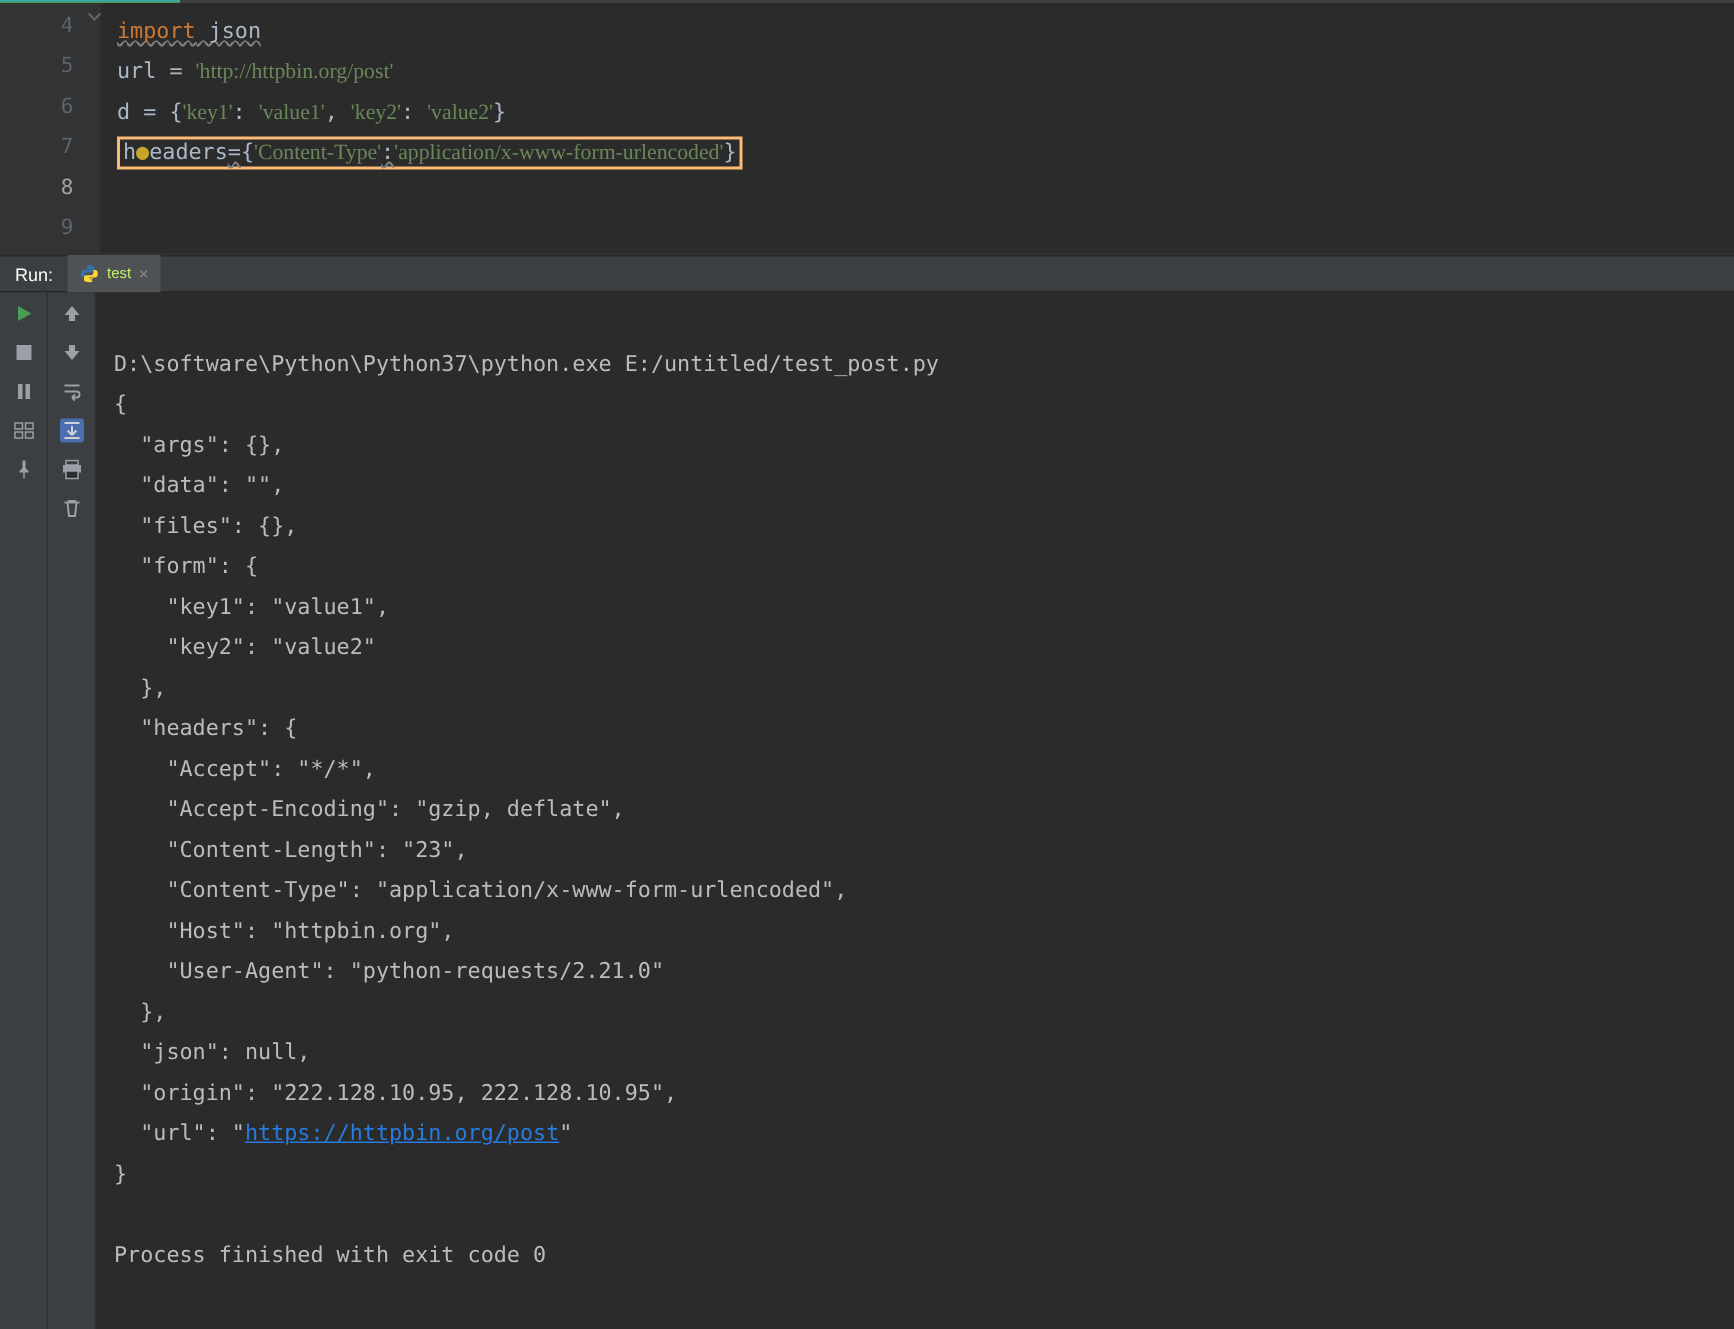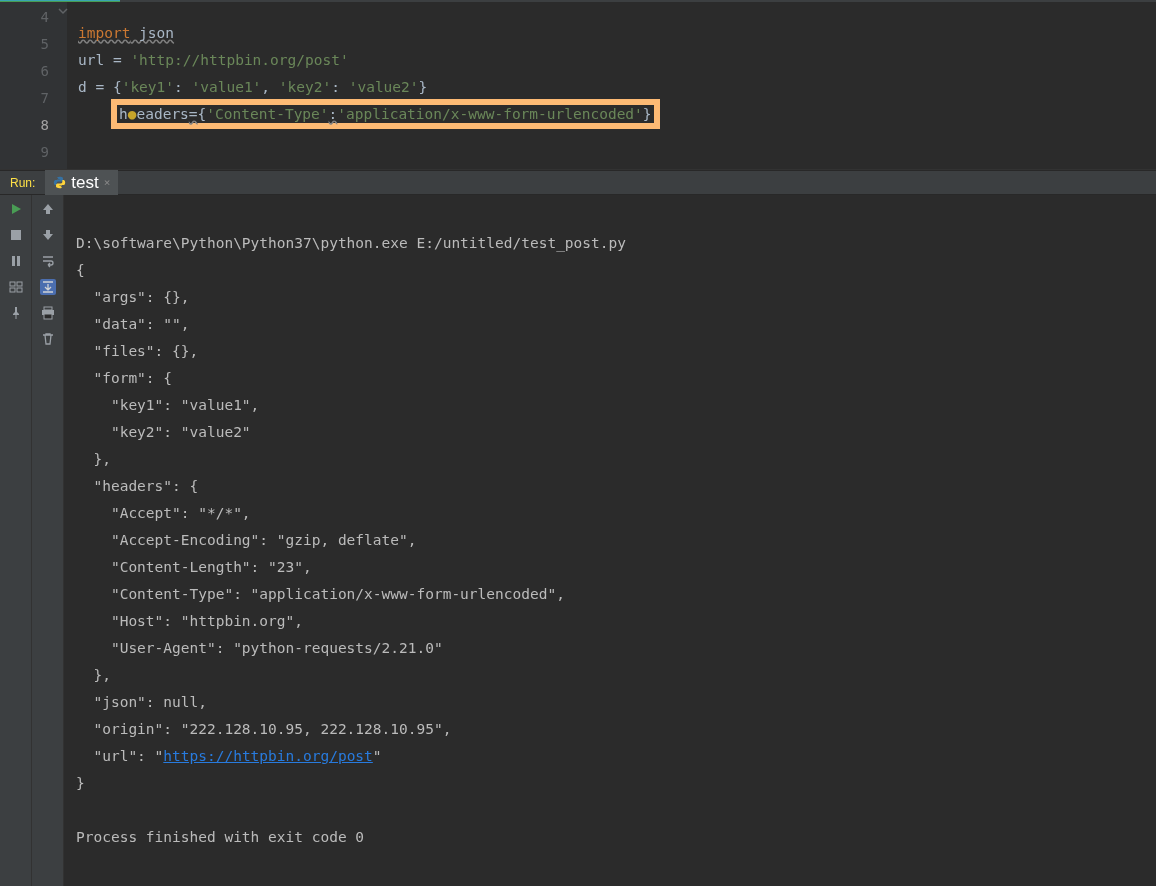--- a/index.html
+++ b/index.html
@@ -46,73 +46,72 @@
 .gutter .current { color: #a4a3a3; }
 .code-icon {
   position: absolute;
   left: 58px;
   top: 4px;
   width: 10px;
   height: 10px;
 }
 .code {
   flex: 1;
-  padding-top: 18px;
+  padding-top: 6px;
   padding-left: 10px;
   line-height: 27px;
   position: relative;
 }
 .code-line { height: 27px; white-space: pre; }
 .current-line { background: #323232; }
 .kw { color: #cc7832; }
-.str { color: #6a8759; }
+.str { color: #6a8759; font-family: Liberation Serif, serif; }
 .warn { text-decoration: underline wavy #808080; text-decoration-skip-ink: none; }
 .warn-y { color: #bbb529; text-decoration: underline wavy #808080; }
 .named-arg { color: #aa4926; }
 .highlight-box {
-  border: 6px solid #fdba74;
+  border: 2px solid #fdba74;
   padding: 1px 2px;
-  margin-left: 33px;
 }
 .lightbulb {
   color: #c7a42a;
 }
 .caret-box {
   border: 1px solid #658056;
   padding: 0 0px;
 }
 .run-panel-header {
   background: #3c3f41;
   height: 25px;
   display: flex;
   align-items: center;
   border-top: 1px solid #282828;
   border-bottom: 1px solid #282828;
 }
 .run-label {
-  color: #fde047;
+  color: #ffffff;
   font-size: 12px;
   padding: 0 10px;
   font-family: Arial, sans-serif;
 }
 .run-tab {
   background: #4e5254;
   height: 25px;
   display: flex;
   align-items: center;
   padding: 0 8px;
   gap: 5px;
 }
 .py-icon {
   width: 13px;
   height: 13px;
 }
 .run-tab-label {
-  color: #ffffff;
-  font-size: 17px;
+  color: #bef264;
+  font-size: 10px;
   font-family: Arial, sans-serif;
 }
 .close-x {
   color: #888;
   font-size: 11px;
   cursor: pointer;
 }
 .run-body {
   flex: 1;
   display: flex;

